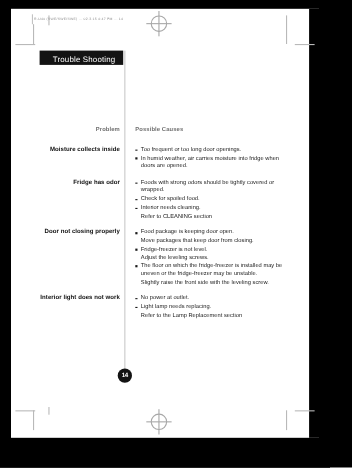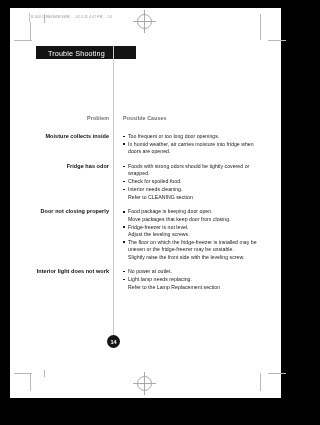--- a/index.html
+++ b/index.html
@@ -83,21 +83,21 @@
     width: 1px;
     height: 9px;
     background: #c3c3c3;
   }
 
   
   .title-bar {
     position: absolute;
     left: 36px;
     top: 46px;
-    width: 100px;
+    width: 76px;
     height: 13px;
     background: #131313;
   }
   .title-bar .title-text {
     position: absolute;
     left: 12px;
     top: 2.5px;
     font-size: 7.2px;
     color: #ffffff;
     letter-spacing: 0.15px;

